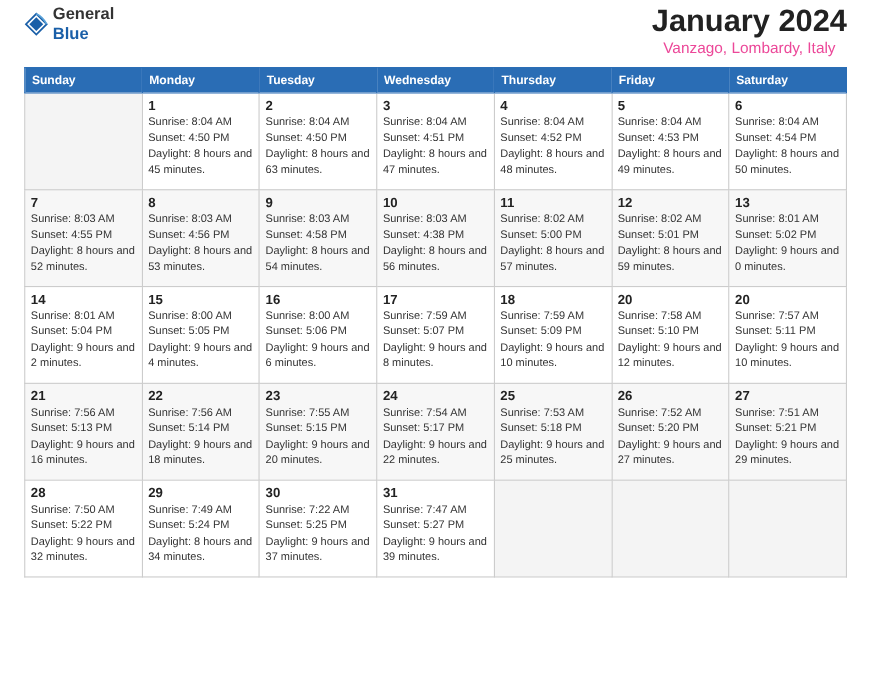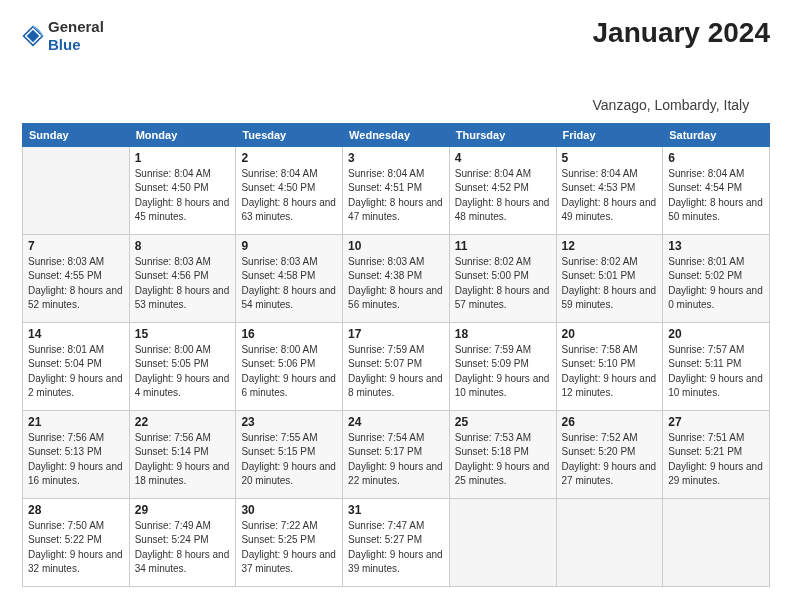--- a/index.html
+++ b/index.html
@@ -6,21 +6,21 @@
     body {
       font-family: Arial, sans-serif;
       background: #fff;
       width: 792px;
       height: 612px;
       overflow: hidden;
     }
     .page {
       width: 792px;
       height: 612px;
-      padding: 18px 22px 12px 22px;
+      padding: 4px 22px 12px 22px;
       background: #fff;
     }
     .header {
       display: flex;
       justify-content: space-between;
       align-items: flex-start;
       margin-bottom: 10px;
     }
     .logo {
       display: flex;
@@ -32,33 +32,32 @@
       font-weight: bold;
       line-height: 1.2;
     }
     .logo-general { color: #333; }
     .logo-blue { color: #1a5fa8; }
     .logo-icon {
       width: 22px;
       height: 22px;
     }
     .title-block {
-      text-align: left;
+      text-align: center;
     }
     .title-block h1 {
       font-size: 28px;
       font-weight: bold;
       color: #222;
       line-height: 1.1;
     }
     .title-block h2 {
       font-size: 14px;
-      color: #404040;
+      color: #ec4899;
       font-weight: normal;
-      margin-top: 48px;
     }
     .calendar-table {
       width: 100%;
       border-collapse: collapse;
       font-size: 10.5px;
     }
     .calendar-table thead tr th {
       background: #2a6db5;
       color: #fff;
       text-align: left;

